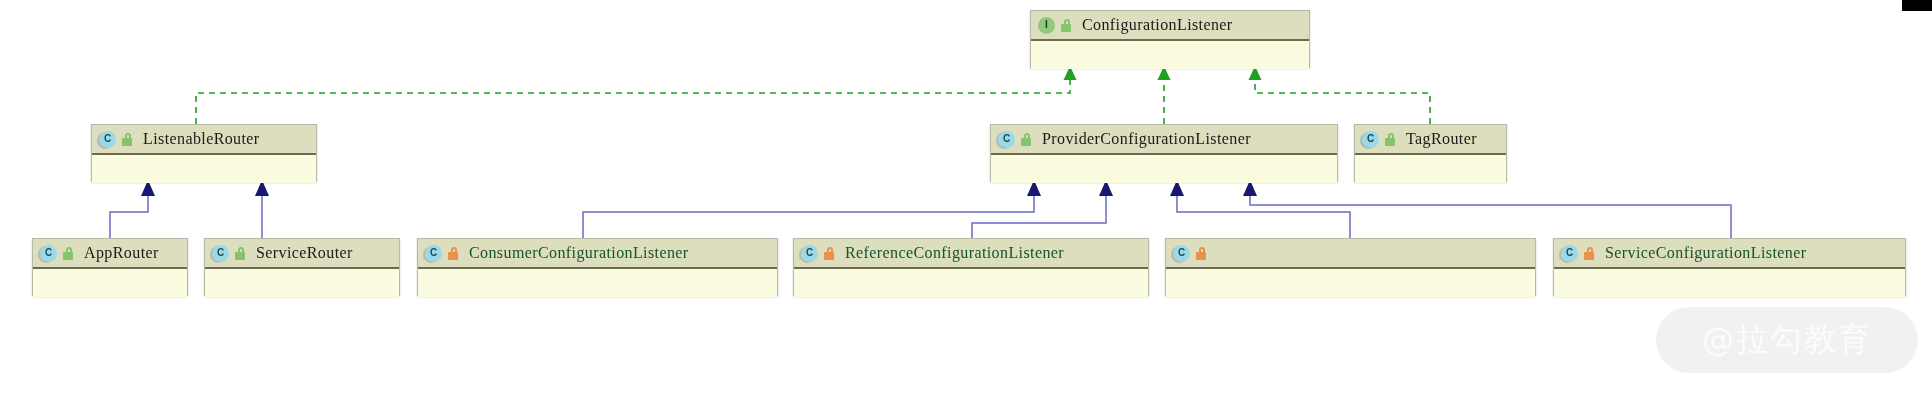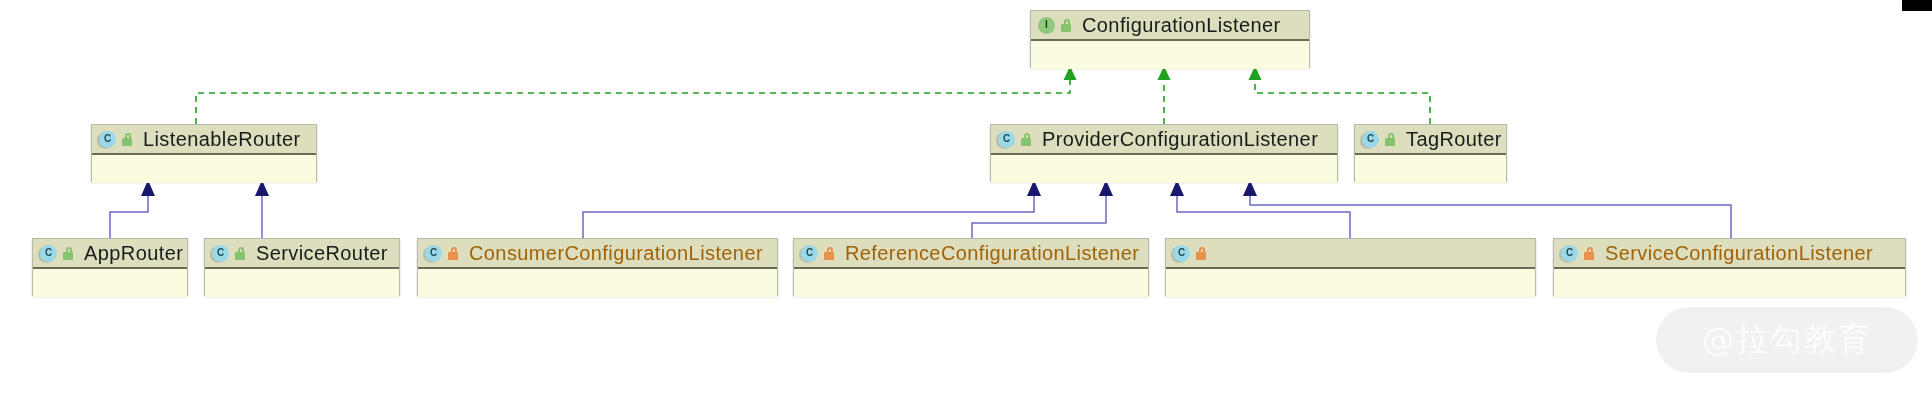--- a/index.html
+++ b/index.html
@@ -35,27 +35,27 @@
     padding-left: 7px;
     white-space: nowrap;
     overflow: hidden;
   }
   .uml-body {
     box-sizing: border-box;
     height: 28px;
     background: #fbfbe0;
   }
   .uml-title {
-    font-size: 20px;
+    font-size: 16px;
     letter-spacing: 0.4px;
     color: #1a1a1a;
     padding-left: 9px;
-    font-family: Liberation Sans, sans-serif;
-  }
-  .uml-title.blue { color: #a16207; }
+    font-family: Liberation Serif, serif;
+  }
+  .uml-title.blue { color: #14532d; }
 
   
   .type-icon {
     width: 17px;
     height: 17px;
     border-radius: 50%;
     display: inline-flex;
     align-items: center;
     justify-content: center;
     font-size: 10px;

